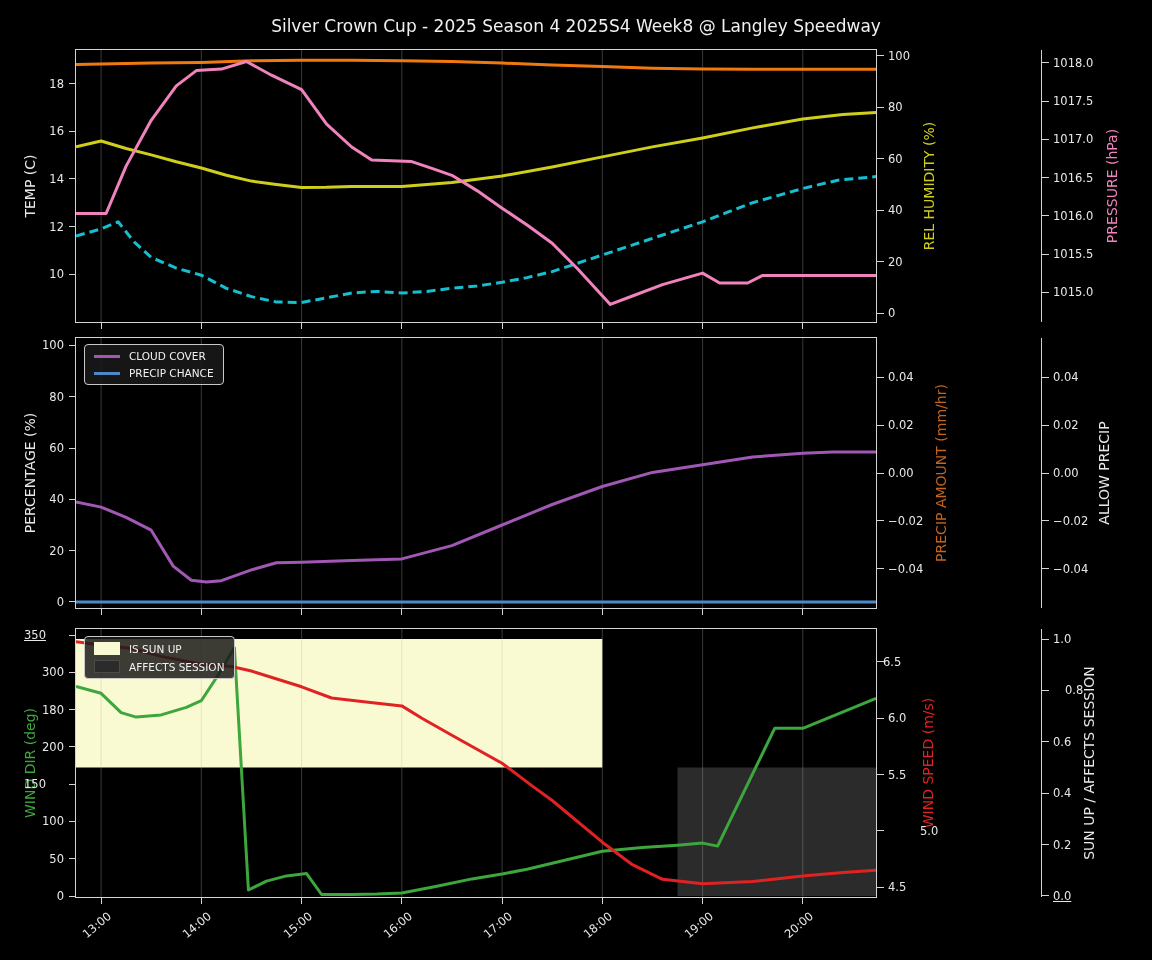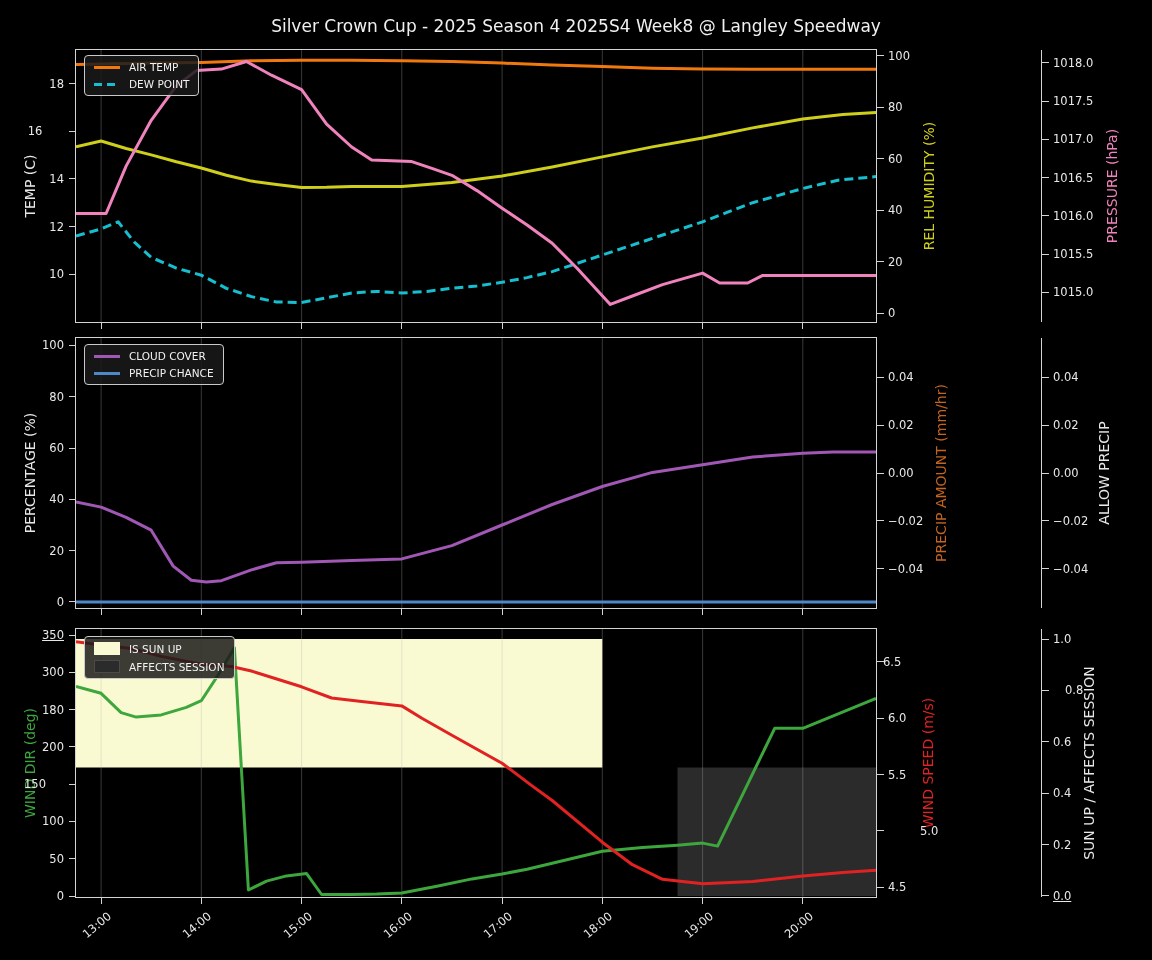--- a/index.html
+++ b/index.html
@@ -87,30 +87,20 @@
   <div id="at0" class="axis-title" style="color: rgb(232, 232, 232);">TEMP (C)</div>
   <div id="at1" class="axis-title" style="color: rgb(207, 207, 27);">REL HUMIDITY (%)</div>
   <div id="at2" class="axis-title" style="color: rgb(240, 131, 189);">PRESSURE (hPa)</div>
   <div id="at3" class="axis-title" style="color: rgb(232, 232, 232);">PERCENTAGE (%)</div>
   <div id="at4" class="axis-title" style="color: rgb(195, 100, 31);">PRECIP AMOUNT (mm/hr)</div>
   <div id="at5" class="axis-title" style="color: rgb(232, 232, 232);">ALLOW PRECIP</div>
   <div id="at6" class="axis-title" style="color: rgb(61, 166, 61);">WIND DIR (deg)</div>
   <div id="at7" class="axis-title" style="color: rgb(224, 34, 34);">WIND SPEED (m/s)</div>
   <div id="at8" class="axis-title" style="color: rgb(232, 232, 232);">SUN UP / AFFECTS SESSION</div>
 
-  <div id="legend0" class="legend">
-    <div class="legend-item">
-      <span class="swatch sw-line" style="background: rgb(240, 121, 15);"></span>
-      <span>AIR TEMP</span>
-    </div>
-    <div class="legend-item">
-      <span class="swatch sw-dashed" style="background: repeating-linear-gradient(90deg, rgb(23, 190, 207) 0px, rgb(23, 190, 207) 8px, transparent 8px, transparent 13px);"></span>
-      <span>DEW POINT</span>
-    </div>
-  </div>
   <div id="legend2" class="legend">
     <div class="legend-item">
       <span class="swatch sw-patch" style="background: rgb(250, 250, 210);"></span>
       <span>IS SUN UP</span>
     </div>
     <div class="legend-item">
       <span class="swatch sw-patch" style="background: rgb(43, 43, 43);"></span>
       <span>AFFECTS SESSION</span>
     </div>
   </div>
@@ -124,21 +114,21 @@
       <span>PRECIP CHANCE</span>
     </div>
   </div>
 <div class="tickmark" style="left: 69px; top: 273.514px; width: 7px; height: 1px;"></div>
     <div class="ytick-label" style="left: 6px; width: 58px; top: 267.014px; text-align: right;">10</div>
     <div class="tickmark" style="left: 69px; top: 226.003px; width: 7px; height: 1px;"></div>
     <div class="ytick-label" style="left: 6px; width: 58px; top: 219.503px; text-align: right;">12</div>
     <div class="tickmark" style="left: 69px; top: 178.492px; width: 7px; height: 1px;"></div>
     <div class="ytick-label" style="left: 6px; width: 58px; top: 171.992px; text-align: right;">14</div>
     <div class="tickmark" style="left: 69px; top: 130.981px; width: 7px; height: 1px;"></div>
-    <div class="ytick-label" style="left: 6px; width: 58px; top: 124.481px; text-align: center;">16</div>
+    <div class="ytick-label" style="left: 6px; width: 58px; top: 124.481px; text-align: right;">16</div>
     <div class="tickmark" style="left: 69px; top: 83.4703px; width: 7px; height: 1px;"></div>
     <div class="ytick-label" style="left: 6px; width: 58px; top: 76.9703px; text-align: right;">18</div>
     <div class="tickmark" style="left: 877px; top: 312.502px; width: 7px; height: 1px;"></div>
     <div class="ytick-label" style="left: 888px; top: 306.002px;">0</div>
     <div class="tickmark" style="left: 877px; top: 261.084px; width: 7px; height: 1px;"></div>
     <div class="ytick-label" style="left: 888px; top: 254.584px;">20</div>
     <div class="tickmark" style="left: 877px; top: 209.666px; width: 7px; height: 1px;"></div>
     <div class="ytick-label" style="left: 888px; top: 203.166px;">40</div>
     <div class="tickmark" style="left: 877px; top: 158.249px; width: 7px; height: 1px;"></div>
     <div class="ytick-label" style="left: 888px; top: 151.749px;">60</div>
@@ -218,21 +208,21 @@
     <div class="ytick-label" style="left: 6px; width: 58px; top: 814.461px; text-align: right;">100</div>
     <div class="tickmark" style="left: 69px; top: 783.692px; width: 7px; height: 1px;"></div>
     <div class="ytick-label" style="left: 6px; width: 58px; top: 777.192px; text-align: center;">150</div>
     <div class="tickmark" style="left: 69px; top: 746.422px; width: 7px; height: 1px;"></div>
     <div class="ytick-label" style="left: 6px; width: 58px; top: 739.922px; text-align: right;">200</div>
     <div class="tickmark" style="left: 69px; top: 709.152px; width: 7px; height: 1px;"></div>
     <div class="ytick-label" style="left: 6px; width: 58px; top: 702.652px; text-align: right;">180</div>
     <div class="tickmark" style="left: 69px; top: 671.882px; width: 7px; height: 1px;"></div>
     <div class="ytick-label" style="left: 6px; width: 58px; top: 665.382px; text-align: right;">300</div>
     <div class="tickmark" style="left: 69px; top: 634.612px; width: 7px; height: 1px;"></div>
-    <div class="ytick-label" style="left: 6px; width: 58px; top: 628.112px; text-align: right; text-decoration: underline;">350</div>
+    <div class="ytick-label" style="left: 24px; width: 58px; top: 628.112px;  text-decoration: underline;">350</div>
     <div class="tickmark" style="left: 877px; top: 886.703px; width: 7px; height: 1px;"></div>
     <div class="ytick-label" style="left: 888px; top: 880.203px;">4.5</div>
     <div class="tickmark" style="left: 877px; top: 830.401px; width: 7px; height: 1px;"></div>
     <div class="ytick-label" style="left: 920px; top: 823.901px;">5.0</div>
     <div class="tickmark" style="left: 877px; top: 774.098px; width: 7px; height: 1px;"></div>
     <div class="ytick-label" style="left: 888px; top: 767.598px;">5.5</div>
     <div class="tickmark" style="left: 877px; top: 717.796px; width: 7px; height: 1px;"></div>
     <div class="ytick-label" style="left: 888px; top: 711.296px;">6.0</div>
     <div class="tickmark" style="left: 877px; top: 661.493px; width: 7px; height: 1px;"></div>
     <div class="ytick-label" style="left: 883px; top: 654.993px;">6.5</div>

